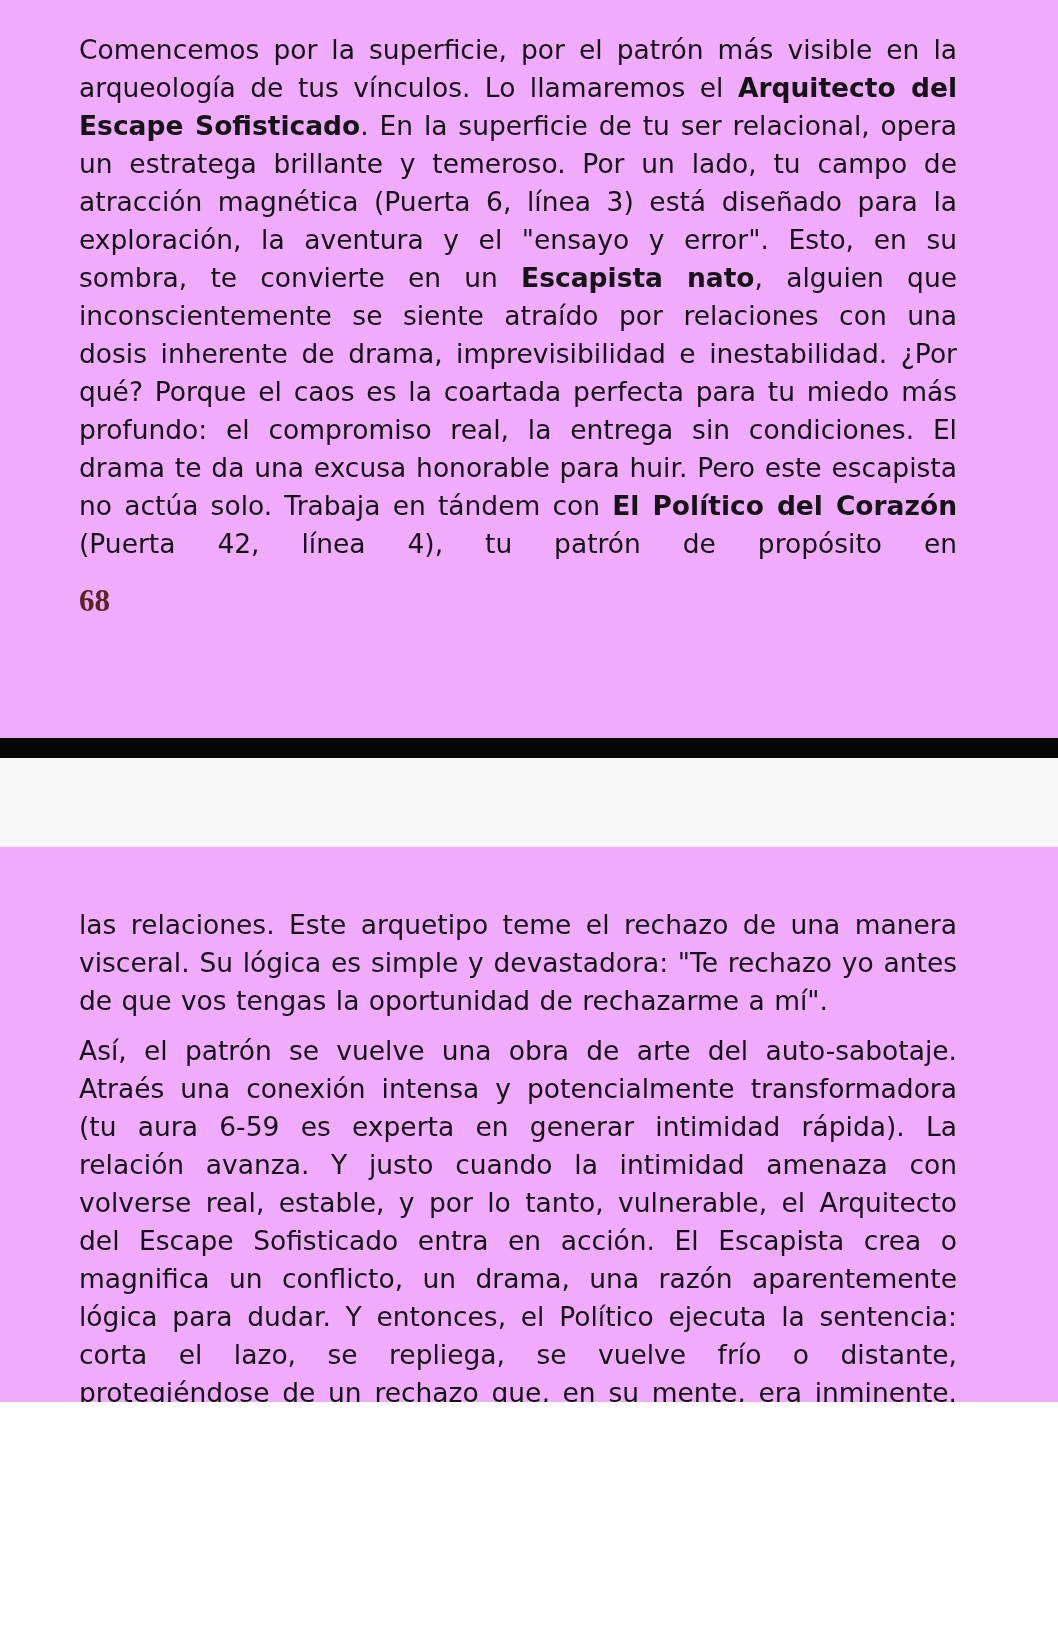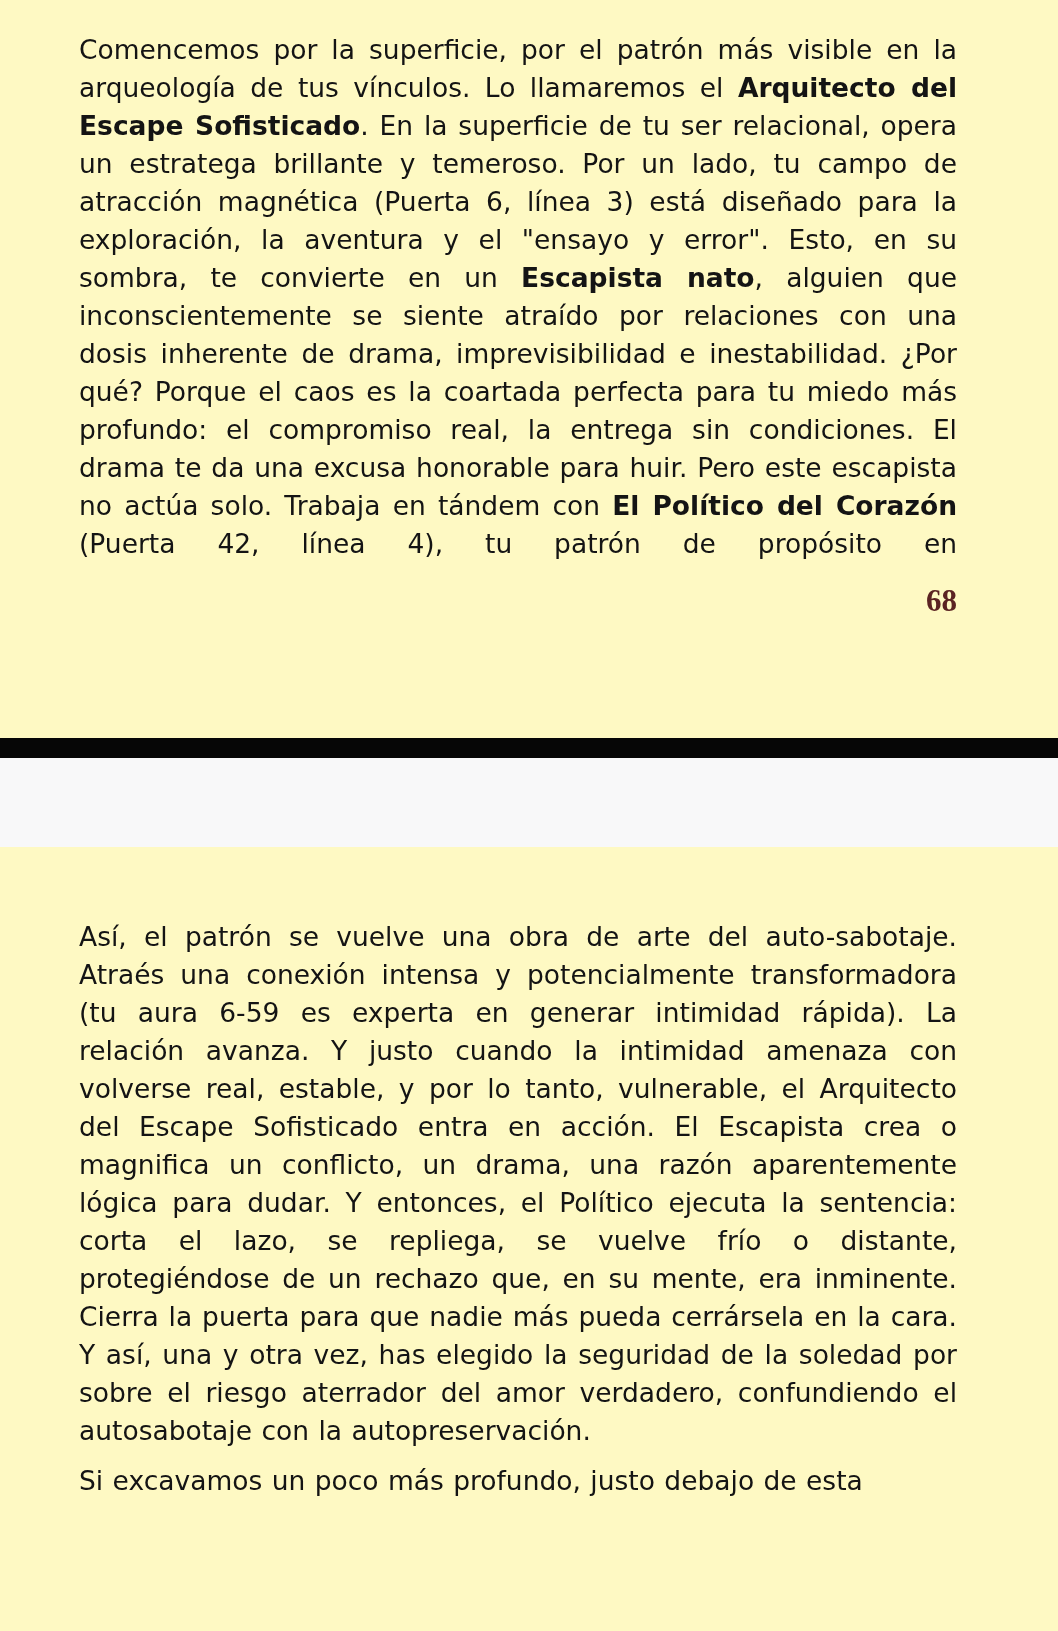--- a/index.html
+++ b/index.html
@@ -3,22 +3,22 @@
 <meta charset="utf-8">
 <style>
   html, body {
     margin: 0;
     padding: 0;
     background: #ffffff;
   }
   .screen {
     position: relative;
     width: 1058px;
-    height: 1631px;
-    background: #fef9c3;
+    height: 1402px;
+    background: #f0abfc;
     overflow: hidden;
     font-family: "DejaVu Sans", sans-serif;
   }
   .top-fragment {
     position: absolute;
     top: -29px;
     left: 437px;
     font-size: 27px;
     line-height: 33px;
   }
@@ -37,21 +37,21 @@
     word-spacing: 1px;
   }
   .para b { font-weight: bold; }
   .justify-last { text-align-last: justify; }
   .gap { margin-top: 12px; }
   .page-number {
     position: absolute;
     top: 552px;
     left: 0;
     width: 100%;
-    text-align: right;
+    text-align: left;
     font-family: "Liberation Serif", serif;
     font-weight: bold;
     font-size: 31px;
     line-height: 36px;
   }
   .separator {
     position: absolute;
     top: 738px;
     left: 0;
     width: 1058px;
@@ -75,17 +75,18 @@
   <section class="page page-1">
     <p class="para justify-last"><span>Comencemos por la superficie, por el patrón más visible en la arqueología de tus vínculos. Lo llamaremos el </span><b>Arquitecto del Escape Sofisticado</b><span>. En la superficie de tu ser relacional, opera un estratega brillante y temeroso. Por un lado, tu campo de atracción magnética (Puerta 6, línea 3) está diseñado para la exploración, la aventura y el "ensayo y error". Esto, en su sombra, te convierte en un </span><b>Escapista nato</b><span>, alguien que inconscientemente se siente atraído por relaciones con una dosis inherente de drama, imprevisibilidad e inestabilidad. ¿Por qué? Porque el caos es la coartada perfecta para tu miedo más profundo: el compromiso real, la entrega sin condiciones. El drama te da una excusa honorable para huir. Pero este escapista no actúa solo. Trabaja en tándem con </span><b>El Político del Corazón</b><span> (Puerta 42, línea 4), tu patrón de propósito en</span></p>
     <div class="page-number" style="color: rgb(91, 35, 34);">68</div>
   </section>
 
   <div class="separator" style="background-color: rgb(6, 6, 6);"></div>
 
   <div class="next-page-tint" style="background-color: rgb(248, 248, 249);"></div>
 
   <section class="page page-2">
+    <p class="para"><span>las relaciones. Este arquetipo teme el rechazo de una manera visceral. Su lógica es simple y devastadora: "Te rechazo yo antes de que vos tengas la oportunidad de rechazarme a mí".</span></p>
     <p class="para gap"><span>Así, el patrón se vuelve una obra de arte del auto-sabotaje. Atraés una conexión intensa y potencialmente transformadora (tu aura 6-59 es experta en generar intimidad rápida). La relación avanza. Y justo cuando la intimidad amenaza con volverse real, estable, y por lo tanto, vulnerable, el Arquitecto del Escape Sofisticado entra en acción. El Escapista crea o magnifica un conflicto, un drama, una razón aparentemente lógica para dudar. Y entonces, el Político ejecuta la sentencia: corta el lazo, se repliega, se vuelve frío o distante, protegiéndose de un rechazo que, en su mente, era inminente. Cierra la puerta para que nadie más pueda cerrársela en la cara. Y así, una y otra vez, has elegido la seguridad de la soledad por sobre el riesgo aterrador del amor verdadero, confundiendo el autosabotaje con la autopreservación.</span></p>
     <p class="para gap"><span>Si excavamos un poco más profundo, justo debajo de esta</span></p>
   </section>
 
 </div>
 
 </body></html>

